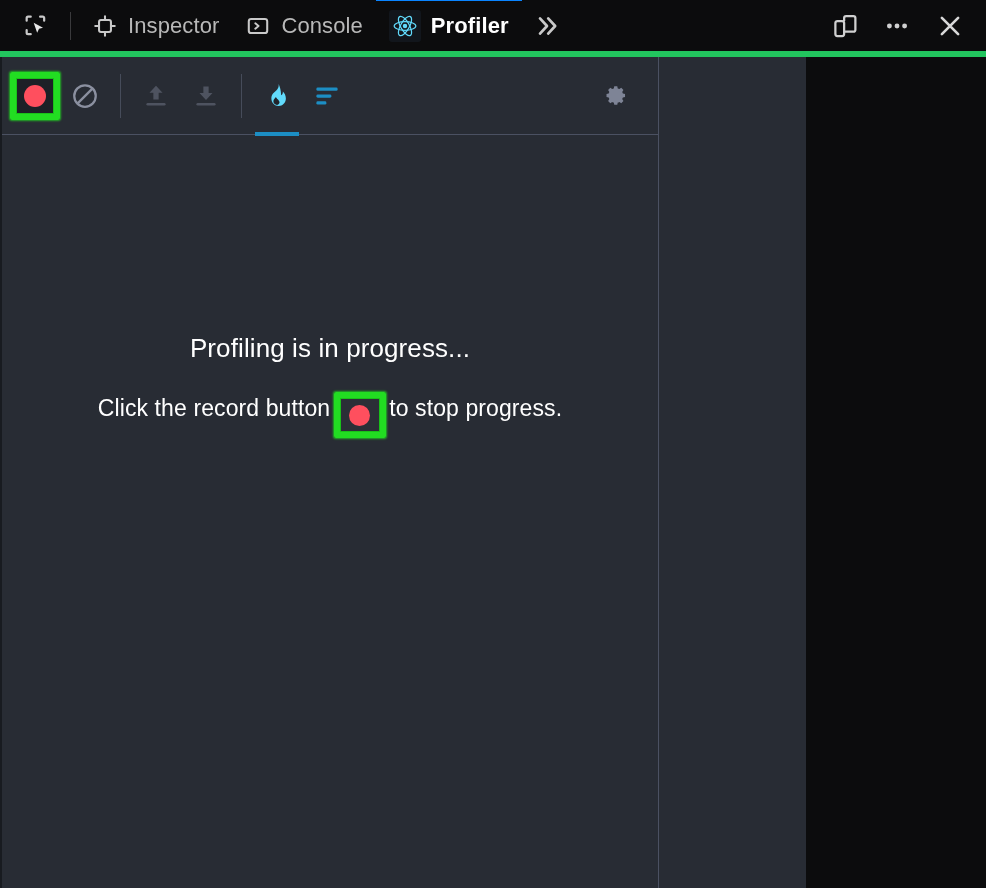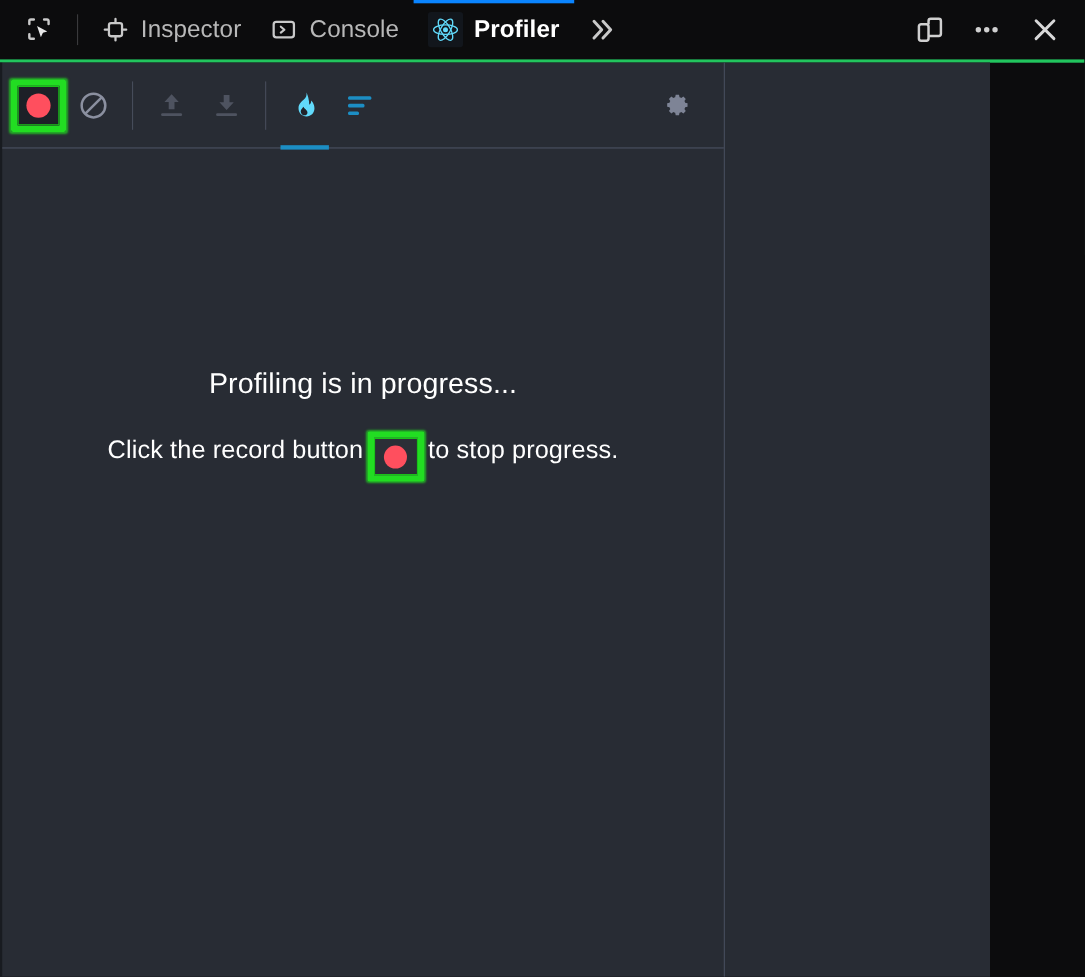--- a/index.html
+++ b/index.html
@@ -12,21 +12,21 @@
 
   
   #devtools-toolbar {
     position: relative;
     height: 57px;
     width: 986px;
     background: #0c0c0d;
     display: flex;
     align-items: center;
     padding: 0 8px 0 10px;
-    border-bottom: 3px solid #22c55e;
+    border-bottom: 6px solid #22c55e;
   }
   .tool-btn {
     display: flex;
     align-items: center;
     gap: 10px;
     height: 57px;
     padding: 0 13px;
     color: #b8b8b8;
     font-size: 22px;
     letter-spacing: 0.1px;
@@ -64,21 +64,21 @@
     height: 57px;
     display: flex; align-items: center; justify-content: center;
     padding: 0 11px;
     cursor: pointer;
     color: #c8c8c8;
   }
 
   
   #profiler-root {
     position: relative;
-    width: 900px;
+    width: 806px;
     height: 831px;
     background: #20232a;
     display: flex;
   }
   #profiler-left {
     width: 659px;
     height: 831px;
     border-right: 1px solid #4b5162;
     border-left: 2px solid #181b20;
     display: flex;

